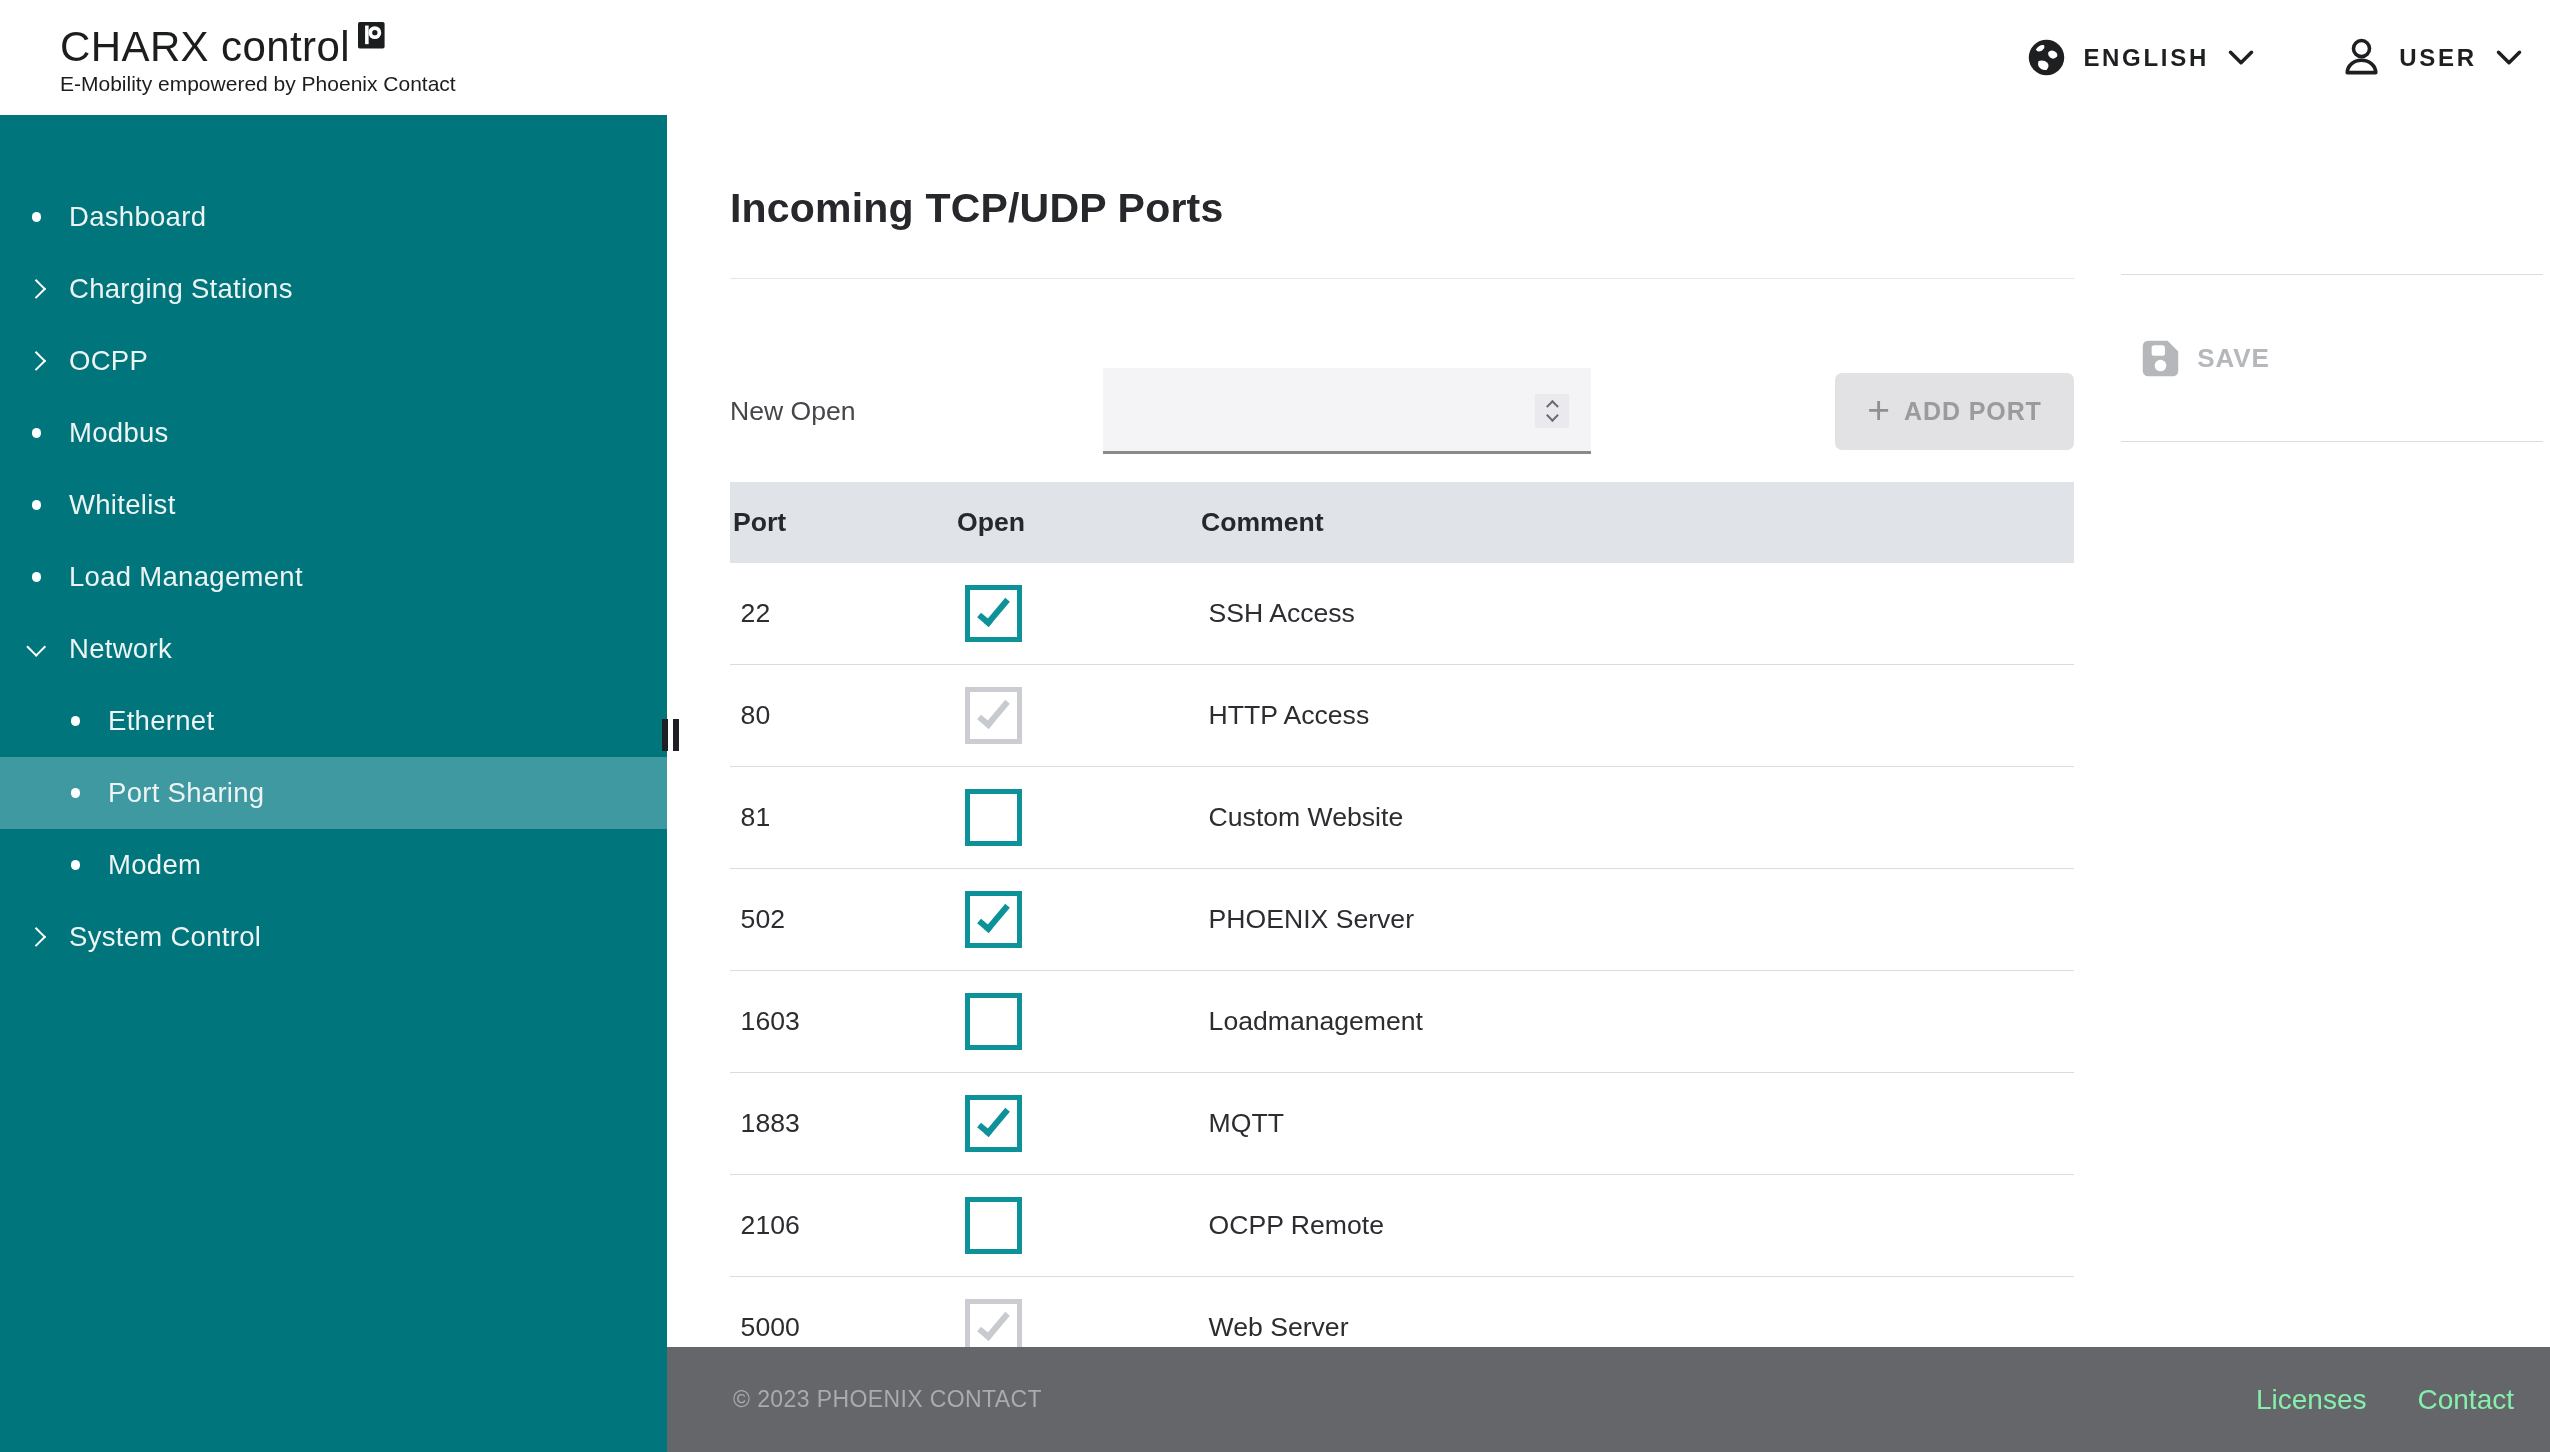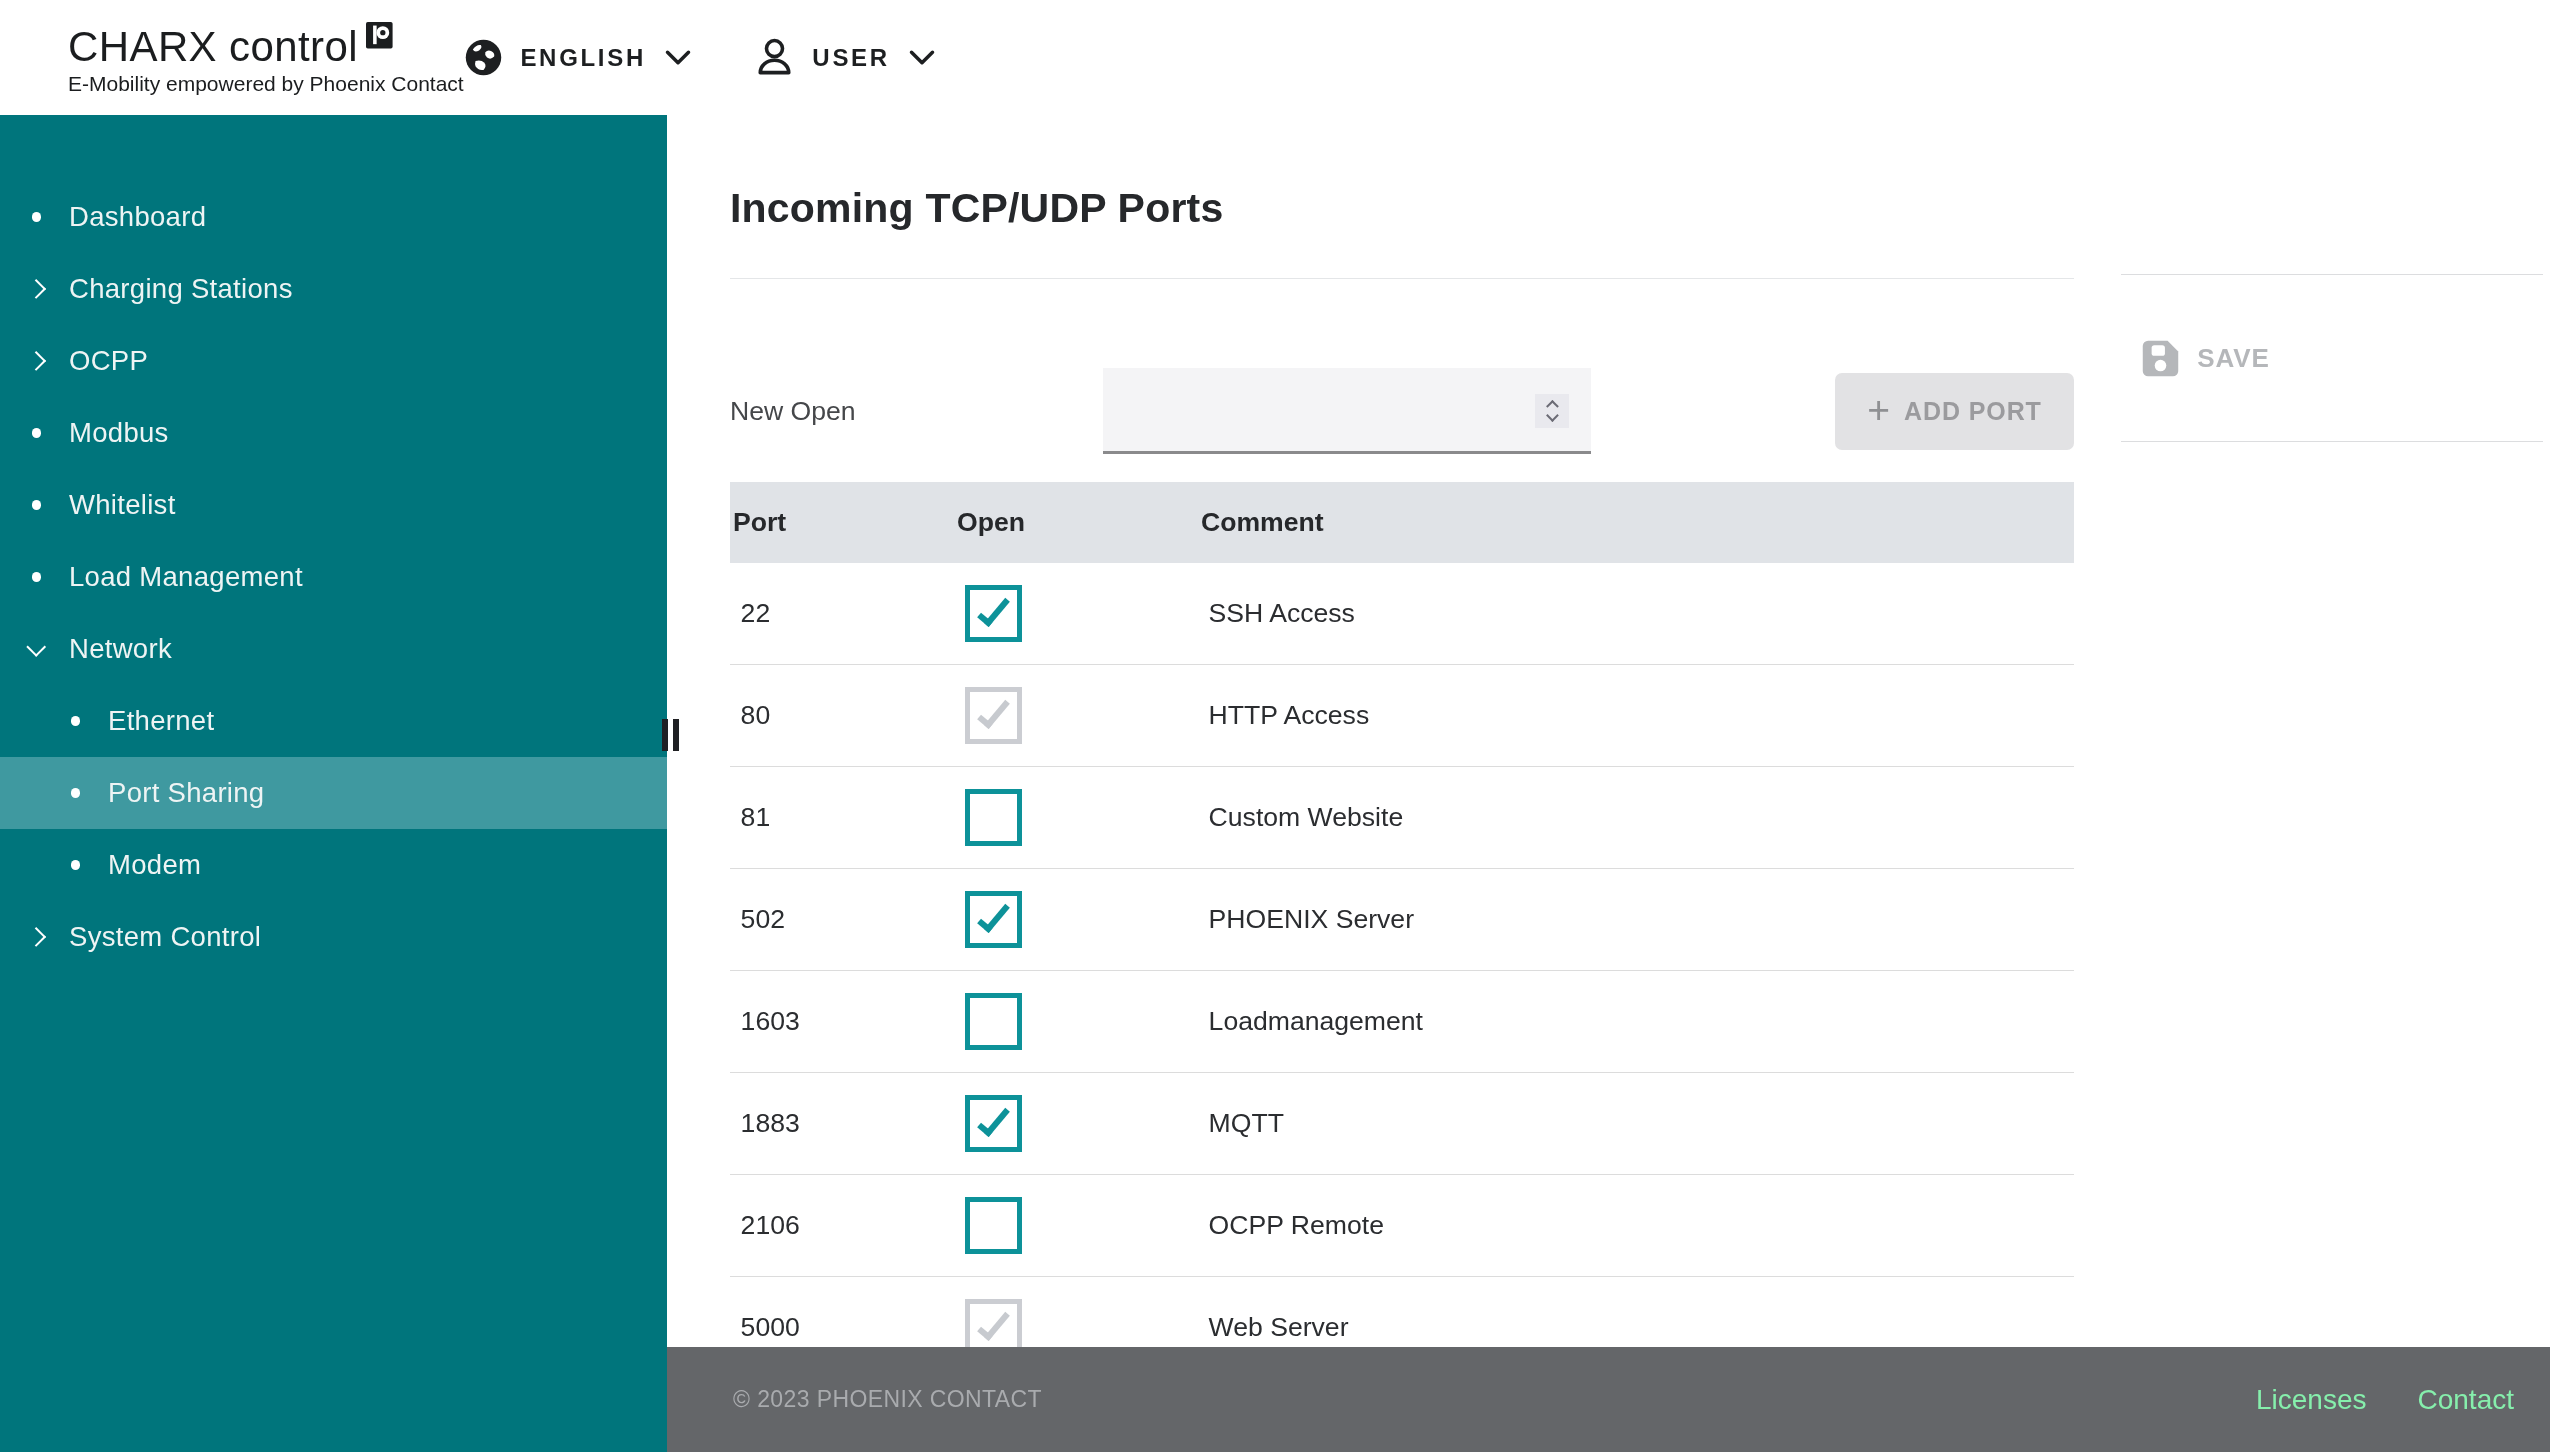--- a/index.html
+++ b/index.html
@@ -1,26 +1,26 @@
 <!DOCTYPE html>
 <html style="font-size:14px"><head>
 <meta charset="utf-8">
 <style>
   * { margin:0; padding:0; box-sizing:border-box; }
   html,body { width:2550px; height:1452px; overflow:hidden; background:#fff;
     font-family:"Liberation Sans", sans-serif; color:#2b2d30; }
 
   
-  .topbar { height:115px; display:flex; justify-content:flex-start; align-items:center; background:#fff;padding-left:8px; }
+  .topbar { height:115px; display:flex; justify-content:space-between; align-items:center; background:#fff; }
   .logo-block { padding-left:60px; padding-top:5.3px; }
   .logo-line { display:flex; align-items:flex-start; }
   .logo-text { font-size:42px; font-weight:300; letter-spacing:0.4px; color:#1b1d1f; line-height:46px; }
   .logo-mark { width:26.6px; height:26.6px; margin-left:8px; margin-top:-1.8px; }
   .logo-tagline { font-size:21px; font-weight:500; color:#1b1d1f; margin-top:2.7px; }
-  .topbar-right { display:flex; align-items:center; gap:62px; padding-right:27.5px; }
+  .topbar-right { display:flex; align-items:center; gap:86px; padding-right:27.5px; }
   .menu-group { display:flex; align-items:center; gap:17.7px; cursor:pointer; }
   .menu-label { font-size:24px; font-weight:600; letter-spacing:2.7px; color:#1d1f21; }
   .chev-down-svg { width:28px; height:23px; }
 
   
   .shell { display:flex; height:1337px; }
 
   
   .sidebar { width:667px; background:#00757c; flex:none; }
   .nav { list-style:none; padding-top:66px; }

